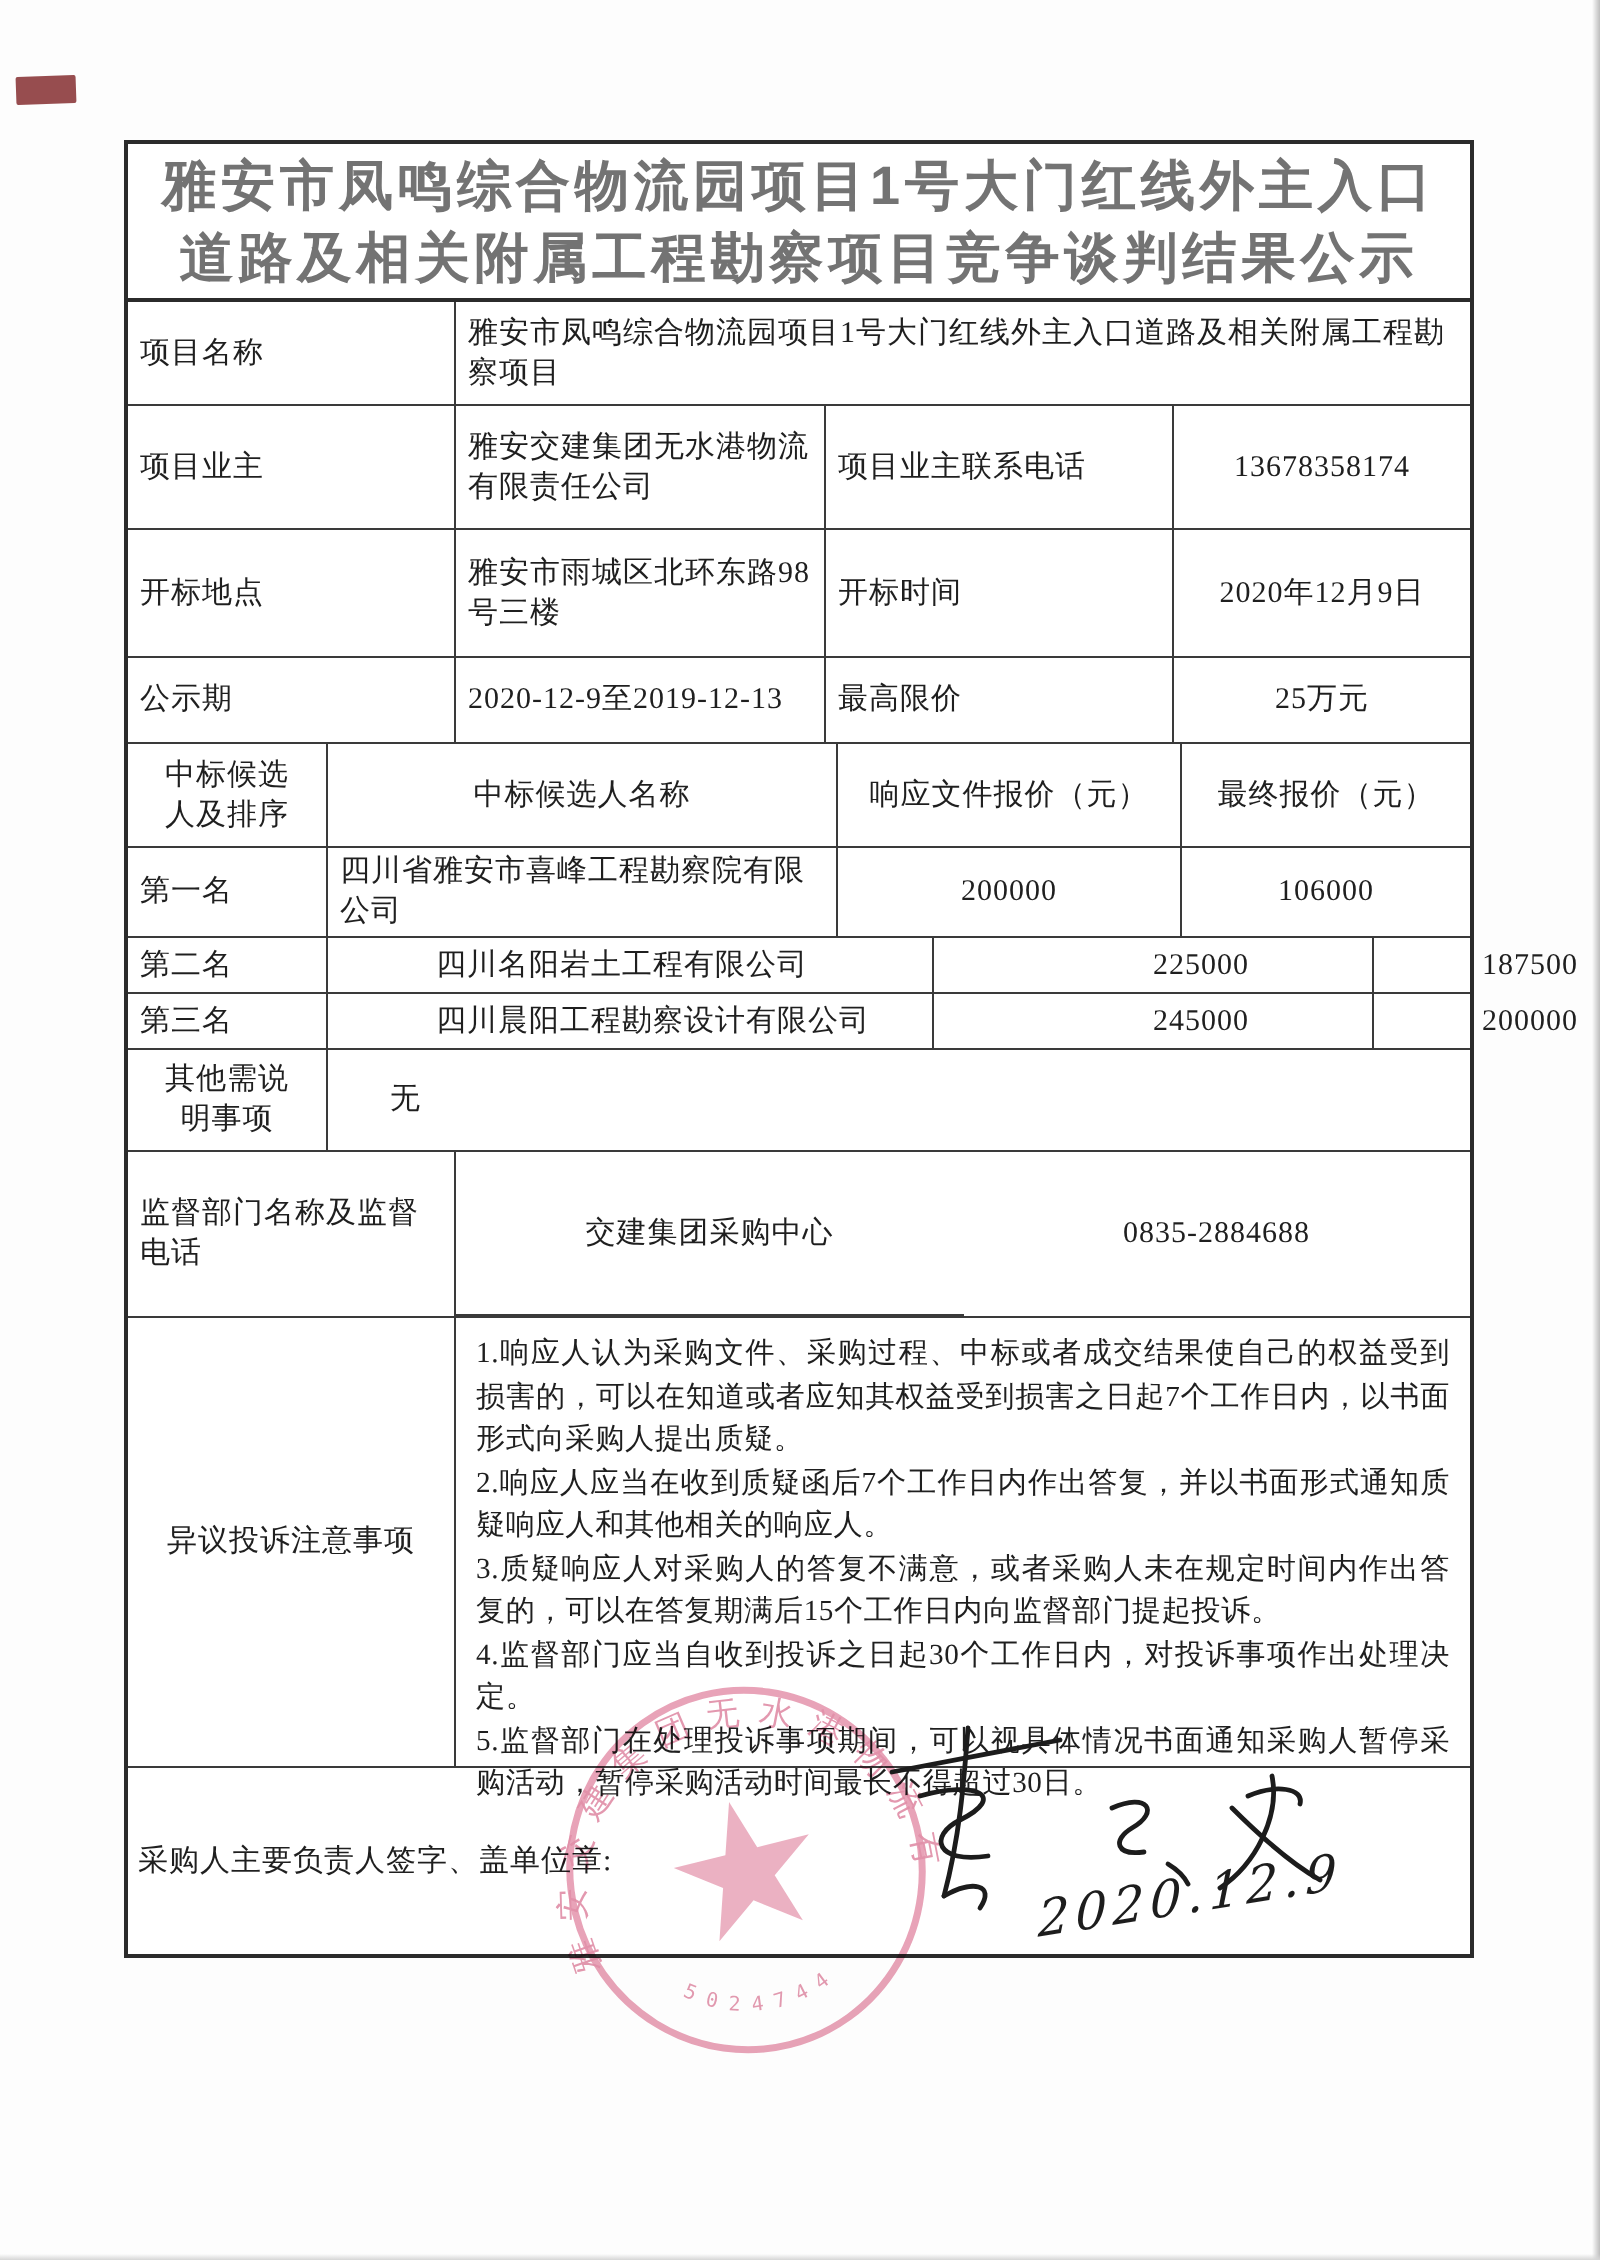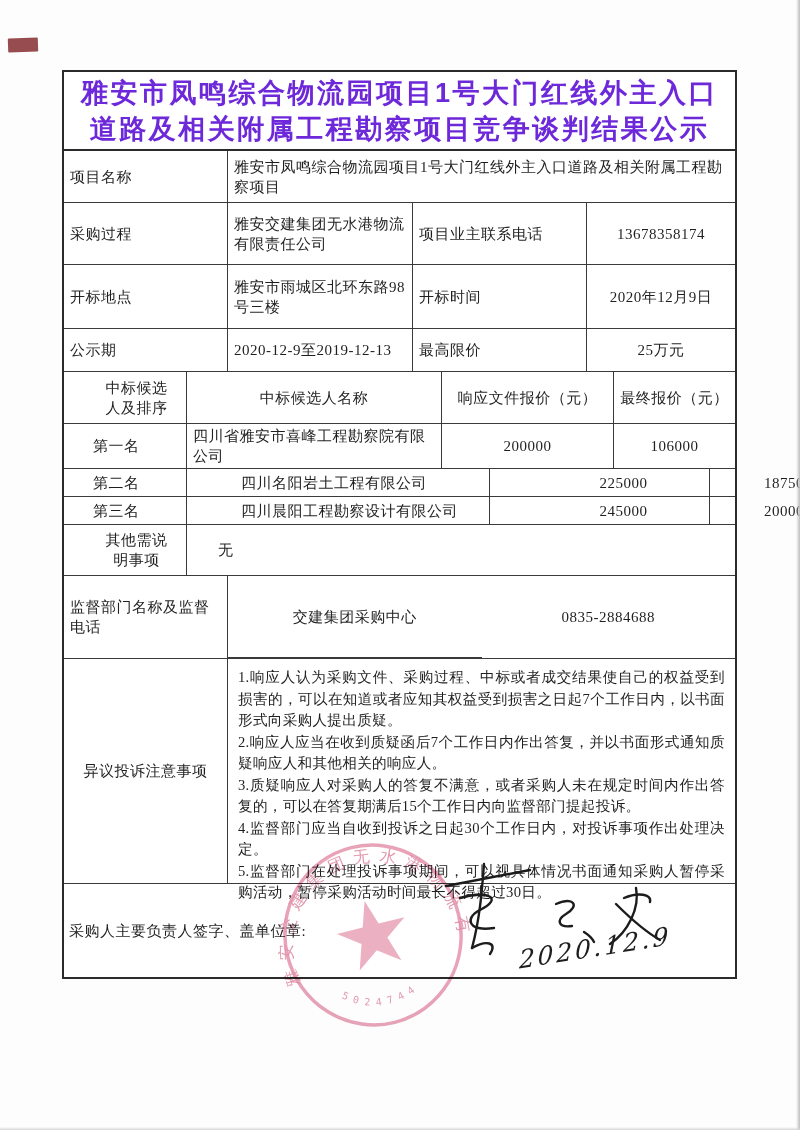--- a/index.html
+++ b/index.html
@@ -16,30 +16,30 @@
   .doc{position:absolute;left:62px;top:70px;width:675px;border:2px solid #2b2b2b;background:#fff;box-sizing:border-box;}
   .row{display:flex;border-bottom:1px solid #3a3a3a;box-sizing:border-box;}
   .row:last-child{border-bottom:none;}
   .cell{box-sizing:border-box;display:flex;align-items:center;padding:3px 6px;
         font-size:15px;line-height:20px;letter-spacing:.5px;}
   .bR{border-right:1px solid #3a3a3a;}
   .ctr{justify-content:center;text-align:center;}
   .w148{width:164px;flex:none;}
   .w185{width:185px;flex:none;}
   .w174{width:174px;flex:none;}
-  .w80{width:100px;flex:none;margin-left:23px;}
+  .w80{width:100px;flex:none;}
   .w255{width:255px;flex:none;}
   .w172{width:172px;flex:none;}
   .grow{flex:1 1 auto;}
   .w4{width:66px;display:inline-block;text-align:center;}
 
   .title-row{height:77px;border-bottom:2px solid #2b2b2b;display:flex;flex-direction:column;
              justify-content:center;align-items:center;}
   .title-line{font-size:27px;font-weight:bold;letter-spacing:2.5px;line-height:36px;
-              font-family:"Liberation Sans","DejaVu Sans",sans-serif;color:#6d28d9;}
+              font-family:"Liberation Sans","DejaVu Sans",sans-serif;color:#737373;}
 
   .h52{height:52px;} .h62{height:62px;} .h64{height:64px;} .h43{height:43px;}
   .h45{height:45px;} .h28{height:28px;gap:48px;} .h51{height:51px;gap:25px;} .h83{height:83px;}
   .h235{height:225px;} .h93{height:93px;}
 
   .stack{display:flex;flex-direction:row;align-items:stretch;padding:0;}
   .sub{flex:1;display:flex;align-items:center;justify-content:center;font-size:15px;letter-spacing:.5px;}
   .sub.top{border-bottom:1px solid #3a3a3a;}
 
   .notice-cell{align-items:flex-start;padding:8px 10px;}
@@ -66,21 +66,21 @@
       <div class="title-line">雅安市凤鸣综合物流园项目1号大门红线外主入口</div>
       <div class="title-line">道路及相关附属工程勘察项目竞争谈判结果公示</div>
     </div>
 
     <div class="row h52">
       <div class="cell bR w148">项目名称</div>
       <div class="cell grow">雅安市凤鸣综合物流园项目1号大门红线外主入口道路及相关附属工程勘察项目</div>
     </div>
 
     <div class="row h62">
-      <div class="cell bR w148">采购过程</div>
+      <div class="cell bR w148">项目业主</div>
       <div class="cell bR w185">雅安交建集团无水港物流有限责任公司</div>
       <div class="cell bR w174">项目业主联系电话</div>
       <div class="cell grow ctr">13678358174</div>
     </div>
 
     <div class="row h64">
       <div class="cell bR w148">开标地点</div>
       <div class="cell bR w185">雅安市雨城区北环东路98号三楼</div>
       <div class="cell bR w174">开标时间</div>
       <div class="cell grow ctr">2020年12月9日</div>

